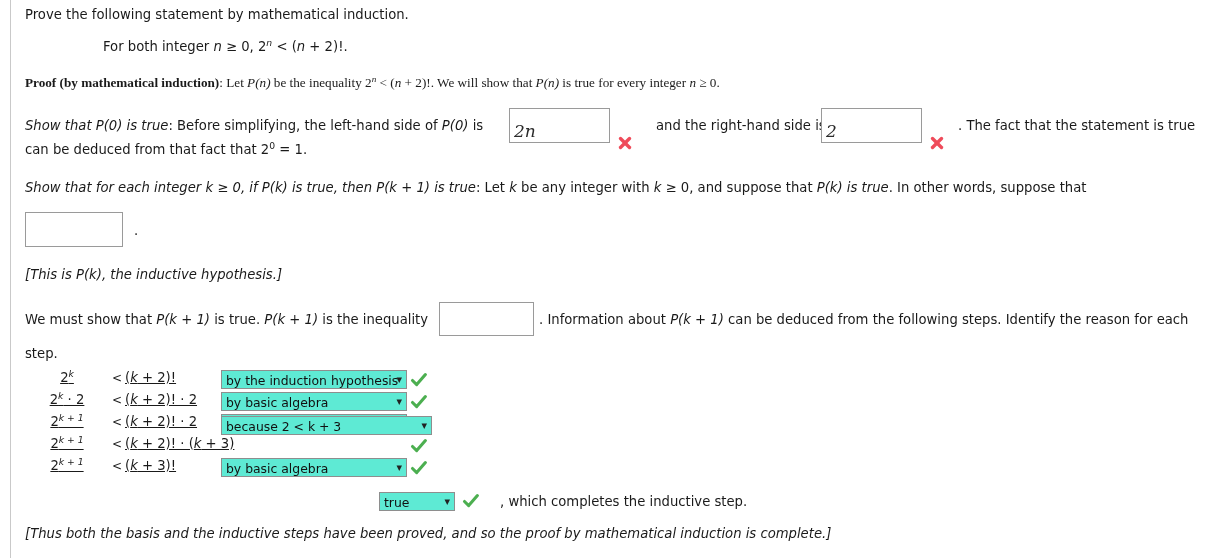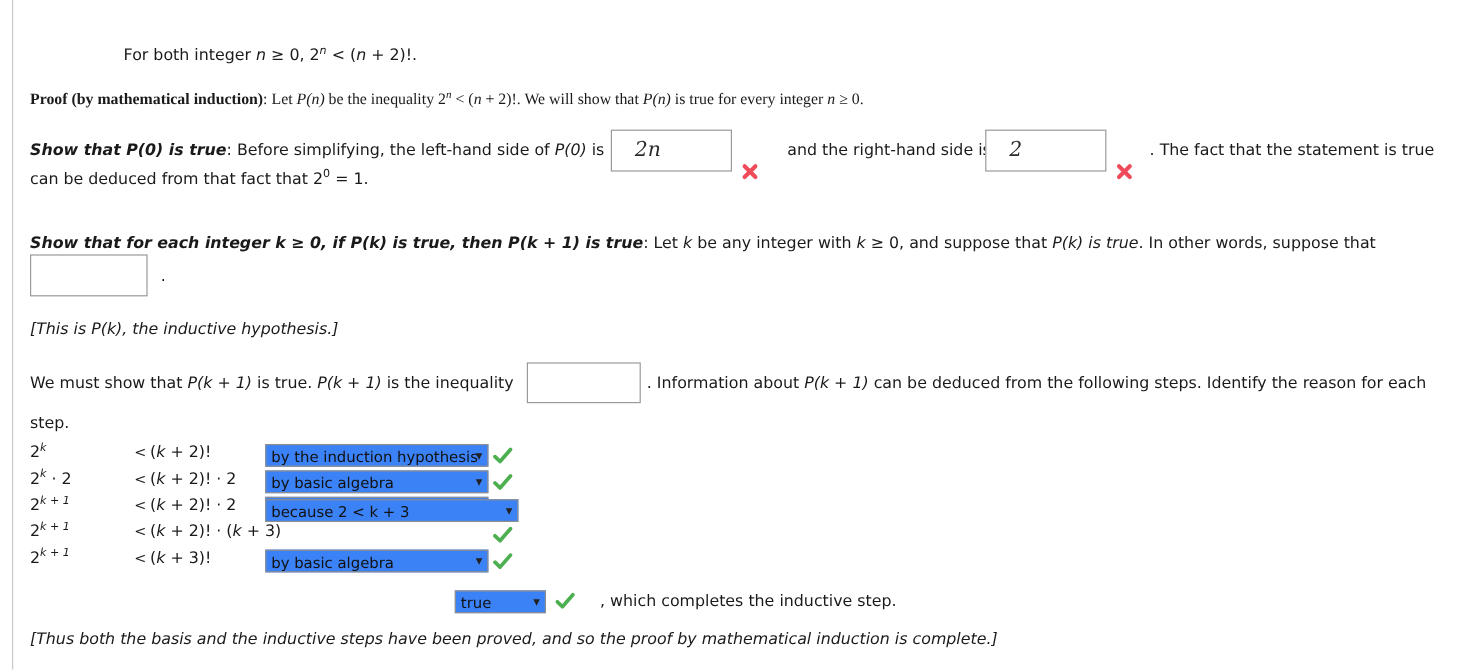--- a/index.html
+++ b/index.html
@@ -32,48 +32,48 @@
     width: 1221px;
     height: 558px;
   }
   .ln {
     position: absolute;
     white-space: nowrap;
     line-height: 1.15;
   }
   .b  { font-weight: bold; }
   .i  { font-style: italic; }
-  .bi { font-weight: bold; font-style: italic; }
+  .bi { font-weight: normal; font-style: italic; }
   .mv { font-style: italic; }           
   sup.e {
     font-size: 0.70em;
     vertical-align: super;
     line-height: 0;
   }
   
   .box {
     position: absolute;
     box-sizing: border-box;
     border: 1px solid #9a9a9a;
     background: #ffffff;
-    padding: 2px 19px;
+    padding: 2px 4px;
     font-family: "DejaVu Serif", "Liberation Serif", serif;
     font-style: italic;
     font-size: 17px;
     color: #2b2b2b;
     line-height: 1.0;
     display: flex;
-    align-items: center;
+    align-items: flex-end;
   }
   
   .sel {
     position: absolute;
     box-sizing: border-box;
     border: 1px solid #8e8e8e;
-    background: #3b82f6;
+    background: #5eead4;
     font-family: "DejaVu Sans", "Liberation Sans", sans-serif;
     font-size: 12.4px;
     color: #111;
     padding: 1px 18px 1px 4px;
     height: 19px;
     line-height: 17px;
     white-space: nowrap;
     overflow: hidden;
   }
   .sel .caret {
@@ -99,40 +99,45 @@
   
   .step {
     position: absolute;
     white-space: nowrap;
     font-size: 13.2px;
     line-height: 1.0;
   }
   .step .lhs {
     display: inline-block;
     width: 84px;
-    text-align: left;
+    text-align: center;
+    text-decoration: underline;
   }
   .step .op {
     display: inline-block;
     width: 16px;
     text-align: center;
     font-size: 12px;
   }
   .step .rhs {
     display: inline-block;
     text-align: right;
+    text-decoration: underline;
   }
 </style>
 </head>
 <body>
 
 <div id="left-rule"></div>
 
 <div id="page">
 
+  <div class="ln" style="left:25px; top:7px;">
+    <span>Prove the following statement by mathematical induction.</span>
+  </div>
 
   <div class="ln" style="left:103px; top:39px;">
     <span>For both integer </span><span class="mv">n</span><span> ≥ 0, 2</span><sup class="e mv">n</sup><span> &lt; (</span><span class="mv">n</span><span> + 2)!.</span>
   </div>
 
   <div class="ln" style="left:25px; top:75px;font-family:Liberation Serif, serif;">
     <span class="b">Proof (by mathematical induction)</span><span>: Let </span><span class="mv">P(n)</span><span> be the inequality 2</span><sup class="e mv">n</sup><span> &lt; (</span><span class="mv">n</span><span> + 2)!. We will show that </span><span class="mv">P(n)</span><span> is true for every integer </span><span class="mv">n</span><span> ≥ 0.</span>
   </div>
 
   <div class="ln" style="left:25px; top:118px;">
@@ -170,21 +175,21 @@
   </div>
 
   <div class="ln" style="left:958px; top:118px;">
     <span>. The fact that the statement is true</span>
   </div>
 
   <div class="ln" style="left:25px; top:142px;">
     <span>can be deduced from that fact that 2</span><sup class="e">0</sup><span> = 1.</span>
   </div>
 
-  <div class="ln" style="left:25px; top:196px;text-align:right;">
+  <div class="ln" style="left:25px; top:180px;text-align:right;">
     <span class="bi">Show that for each integer k ≥ 0, if P(k) is true, then P(k + 1) is true</span><span>: Let </span><span class="mv">k</span><span> be any integer with </span><span class="mv">k</span><span> ≥ 0, and suppose that </span><span class="mv">P(k)</span><span class="i"> is true</span><span>. In other words, suppose that</span>
   </div>
 
   <div class="box" style="left:25px; top:212px; width:98px; height:35px;">
     <span></span>
   </div>
 
   <div class="ln" style="left:134px; top:223px;">
     <span>.</span>
   </div>

